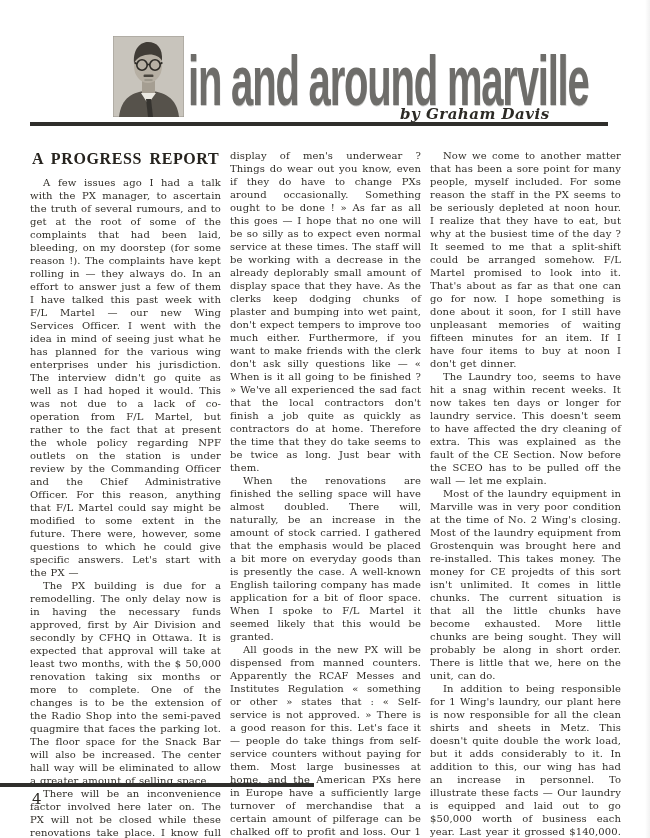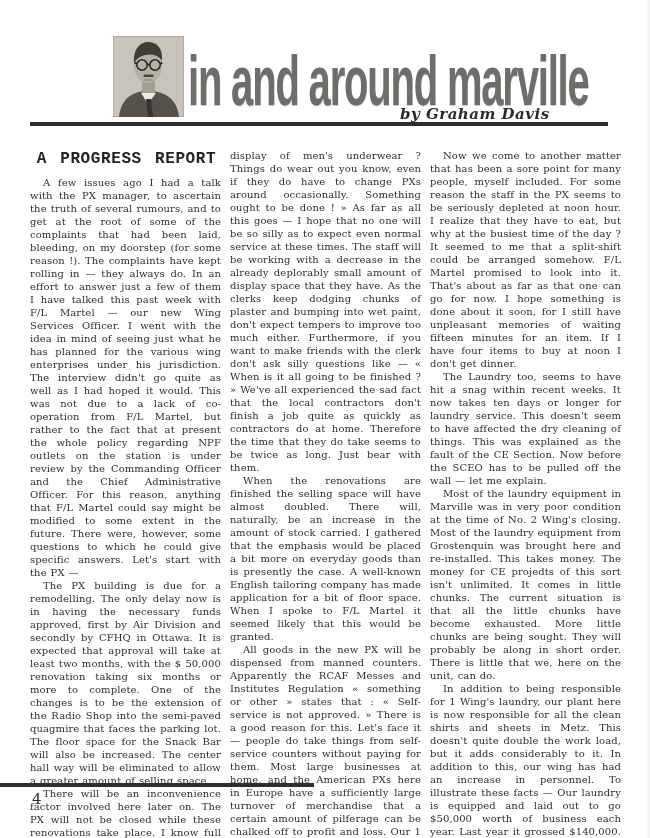--- a/index.html
+++ b/index.html
@@ -42,26 +42,25 @@
     background:#2f2e2b;
   }
   
   .columns{
     position:absolute;left:30px;top:149px;width:592px;
     display:flex;gap:9px;
   }
   .col{width:191px;}
   .section-heading{
     margin:1px 0 8px 2px;
-    font-family:Liberation Mono, monospace;
+    font-family:Liberation Serif, serif;
     font-weight:700;font-size:16px;
     letter-spacing:0.6px;word-spacing:3px;
     color:#26231e;
     white-space:nowrap;
-    text-align:center;
   }
   .para{
     margin:0;
     font-size:10px;line-height:13px;
     letter-spacing:0.1px;word-spacing:0.6px;
     text-align:justify;
     hyphens:none;
   }
   .para.indent{text-indent:13px;}
   .para b{font-weight:400;}
@@ -130,21 +129,21 @@
     <div class="col">
       <div class="col-body">
           <p class="para"><span>display of men's underwear ? Things do wear out you know, even if they do have to change PXs around occasionally. Something ought to be done ! » As far as all this goes — I hope that no one will be so silly as to expect even normal service at these times. The staff will be working with a decrease in the already deplorably small amount of display space that they have. As the clerks keep dodging chunks of plaster and bumping into wet paint, don't expect tempers to improve too much either. Furthermore, if you want to make friends with the clerk don't ask silly questions like — « When is it all going to be finished ? » We've all experienced the sad fact that the local contractors don't finish a job quite as quickly as contractors do at home. Therefore the time that they do take seems to be twice as long. Just bear with them.</span></p>
           <p class="para indent"><span>When the renovations are finished the selling space will have almost doubled. There will, naturally, be an increase in the amount of stock carried. I gathered that the emphasis would be placed a bit more on everyday goods than is presently the case. A well-known English tailoring company has made application for a bit of floor space. When I spoke to F/L Martel it seemed likely that this would be granted.</span></p>
           <p class="para indent"><span>All goods in the new PX will be dispensed from manned counters. Apparently the RCAF Messes and Institutes Regulation « something or other » states that : « Self-service is not approved. » There is a good reason for this. Let's face it — people do take things from self-service counters without paying for them. Most large businesses at home, and the American PXs here in Europe have a sufficiently large turnover of merchandise that a certain amount of pilferage can be chalked off to profit and loss. Our 1 Wing PX just isn't that large. Even though self-service would increase the display space, the extra revenue which would accrue from this would more than disappear. I know full well that </span><b>you</b><span> wouldn't take anything, but your</span></p>
         </div>
     </div>
     <div class="col">
       <div class="col-body">
           <p class="para indent"><span>Now we come to another matter that has been a sore point for many people, myself included. For some reason the staff in the PX seems to be seriously depleted at noon hour. I realize that they have to eat, but why at the busiest time of the day ? It seemed to me that a split-shift could be arranged somehow. F/L Martel promised to look into it. That's about as far as that one can go for now. I hope something is done about it soon, for I still have unpleasant memories of waiting fifteen minutes for an item. If I have four items to buy at noon I don't get dinner.</span></p>
-          <p class="para indent"><span>The Laundry too, seems to have hit a snag within recent weeks. It now takes ten days or longer for laundry service. This doesn't seem to have affected the dry cleaning of things. This was explained as the fault of the CE Section. Now before the SCEO has to be pulled off the wall — let me explain.</span></p>
+          <p class="para indent"><span>The Laundry too, seems to have hit a snag within recent weeks. It now takes ten days or longer for laundry service. This doesn't seem to have affected the dry cleaning of extra. This was explained as the fault of the CE Section. Now before the SCEO has to be pulled off the wall — let me explain.</span></p>
           <p class="para indent"><span>Most of the laundry equipment in Marville was in very poor condition at the time of No. 2 Wing's closing. Most of the laundry equipment from Grostenquin was brought here and re-installed. This takes money. The money for CE projedts of this sort isn't unlimited. It comes in little chunks. The current situation is that all the little chunks have become exhausted. More little chunks are being sought. They will probably be along in short order. There is little that we, here on the unit, can do.</span></p>
           <p class="para indent"><span>In addition to being responsible for 1 Wing's laundry, our plant here is now responsible for all the clean shirts and sheets in Metz. This doesn't quite double the work load, but it adds considerably to it. In addition to this, our wing has had an increase in personnel. To illustrate these facts — Our laundry is equipped and laid out to go $50,000 worth of business each year. Last year it grossed $140,000. Service will improve here too. However, if it's any consolation when your shirts don't come back on time, the AOC's are probably late too !</span></p>
         </div>
     </div>
   </div>
 
   <div class="footer-rule"></div>
   <div class="page-number">4</div>
 
   <div class="scan-edge"></div>

